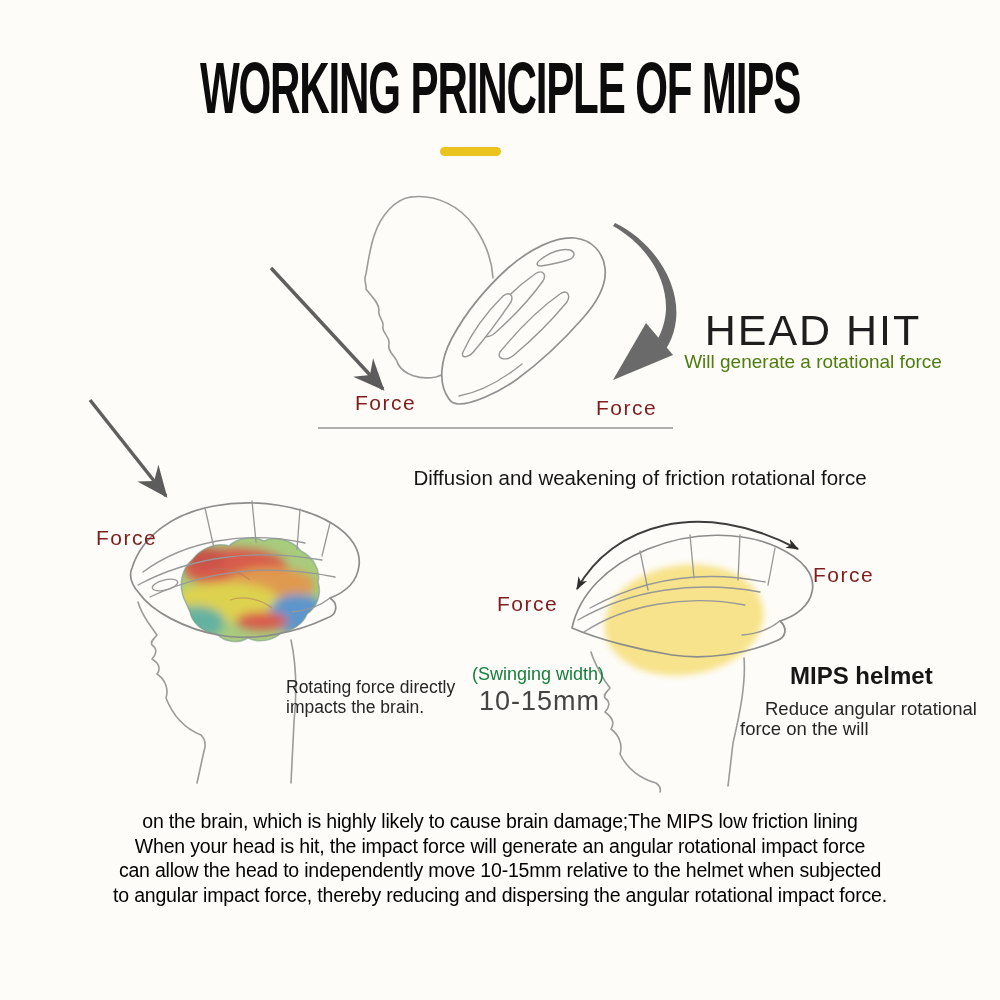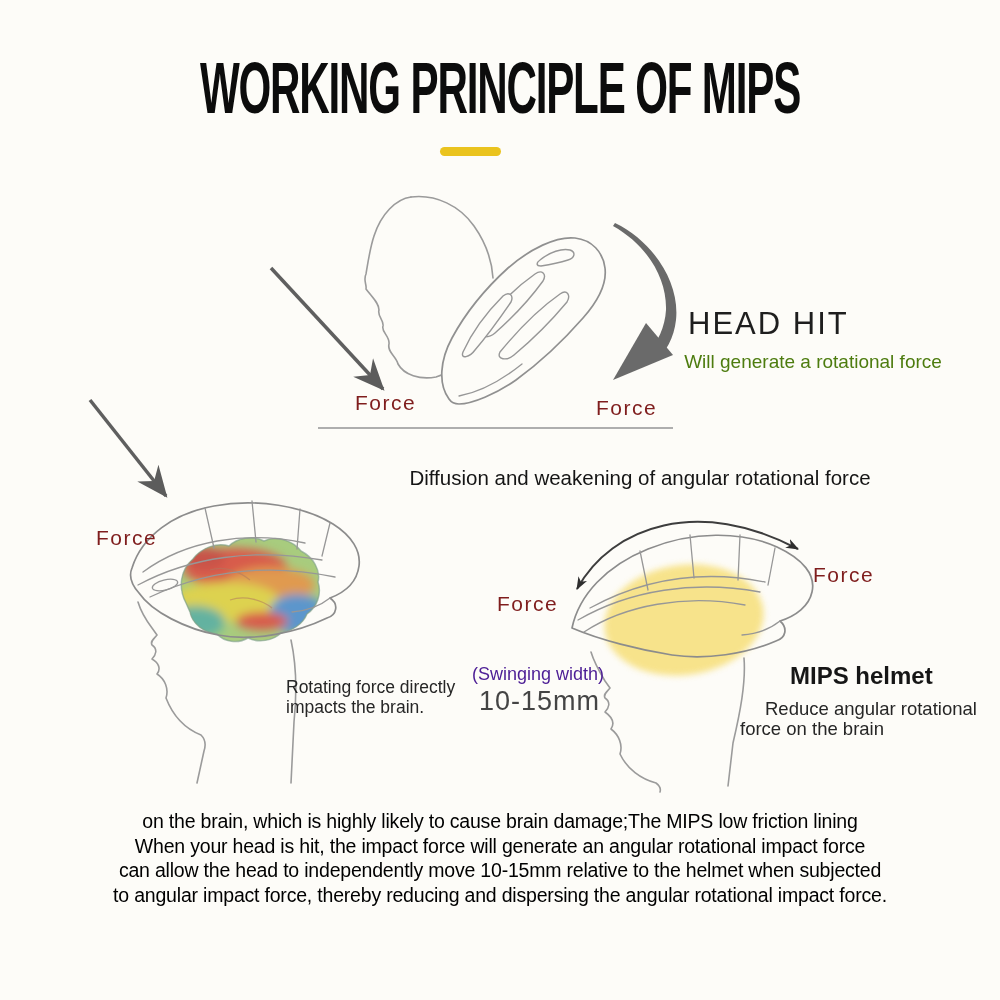--- a/index.html
+++ b/index.html
@@ -15,38 +15,38 @@
   }
   .dash{
     position:absolute;left:440px;top:147px;width:61px;height:9px;border-radius:4.5px;
     background:var(--accent-yellow,#eac31e);
   }
   svg.art{position:absolute;left:0;top:0;}
   .force{
     position:absolute;font-size:21px;letter-spacing:1.5px;color:#7f1d1d;white-space:nowrap;
   }
   .headhit{
-    position:absolute;left:688px;top:306px;width:250px;
-    font-size:31px;letter-spacing:2px;color:#1e1e1e;white-space:nowrap;
+    position:absolute;left:688px;top:306px;width:250px;text-align:center;
+    font-size:43px;letter-spacing:2px;color:#1e1e1e;white-space:nowrap;
   }
   .headhit-sub{
     position:absolute;left:663px;top:351px;width:300px;text-align:center;
     font-size:19px;color:#4d7c0f;white-space:nowrap;
   }
   .diffusion{
     position:absolute;left:390px;top:466px;width:500px;text-align:center;
     font-size:20.5px;color:#151515;white-space:nowrap;
   }
   .helmet-name{
     position:absolute;font-size:24px;font-weight:700;color:#161616;white-space:nowrap;
   }
   .helmet-desc{
     position:absolute;font-size:17.5px;color:#262626;white-space:nowrap;line-height:20px;
   }
-  .swing-label{position:absolute;left:472px;top:664px;font-size:18px;color:#4c1d95;white-space:nowrap;}
+  .swing-label{position:absolute;left:472px;top:664px;font-size:18px;color:#15803d;white-space:nowrap;}
   .swing-value{position:absolute;left:479px;top:686px;font-size:27px;letter-spacing:1px;color:#444;white-space:nowrap;}
   .footer{
     position:absolute;left:3px;top:809px;width:994px;text-align:center;
     font-size:19.5px;line-height:24.7px;color:#000;letter-spacing:-0.2px;
   }
   
   .ln{fill:none;stroke:#9b9b9b;stroke-width:1.6;stroke-linecap:round;stroke-linejoin:round;}
   .hl{fill:none;stroke:#8c8c8c;stroke-width:1.7;stroke-linecap:round;stroke-linejoin:round;}
   .hl-thin{fill:none;stroke:#979797;stroke-width:1.3;stroke-linecap:round;}
   .shell{fill:#fdfcf8;stroke:#909090;stroke-width:1.7;stroke-linejoin:round;}
@@ -185,33 +185,33 @@
   </svg>
 
   <h1 class="title">WORKING PRINCIPLE OF MIPS</h1>
   <div class="dash"></div>
 
   <div class="force" style="left:355px;top:391px;">Force</div>
   <div class="force" style="left:596px;top:396px;">Force</div>
   <div class="headhit">HEAD HIT</div>
   <div class="headhit-sub">Will generate a rotational force</div>
 
-  <div class="diffusion">Diffusion and weakening of angular rotational force</div>
+  <div class="diffusion">Diffusion and weakening of friction rotational force</div>
 
   <div class="force" style="left:96px;top:526px;">Force</div>
   <div class="helmet-desc" style="left:286px;top:677px;">Rotating force directly</div>
   <div class="helmet-desc" style="left:286px;top:697px;">impacts the brain.</div>
 
   <div class="force" style="left:497px;top:592px;">Force</div>
   <div class="force" style="left:813px;top:563px;">Force</div>
   <div class="swing-label">(Swinging width)</div>
   <div class="swing-value">10-15mm</div>
   <div class="helmet-name" style="left:790px;top:662px;">MIPS helmet</div>
   <div class="helmet-desc" style="left:740px;top:699px;font-size:18.5px;padding-left:25px;">Reduce angular rotational</div>
-  <div class="helmet-desc" style="left:740px;top:719px;font-size:18.5px;">force on the brain</div>
+  <div class="helmet-desc" style="left:740px;top:719px;font-size:18.5px;">force on the will</div>
 
   <div class="footer">
     <div>on the brain, which is highly likely to cause brain damage;The MIPS low friction lining</div>
     <div>When your head is hit, the impact force will generate an angular rotational impact force</div>
     <div>can allow the head to independently move 10-15mm relative to the helmet when subjected</div>
     <div>to angular impact force, thereby reducing and dispersing the angular rotational impact force.</div>
   </div>
 
 </div>
 

